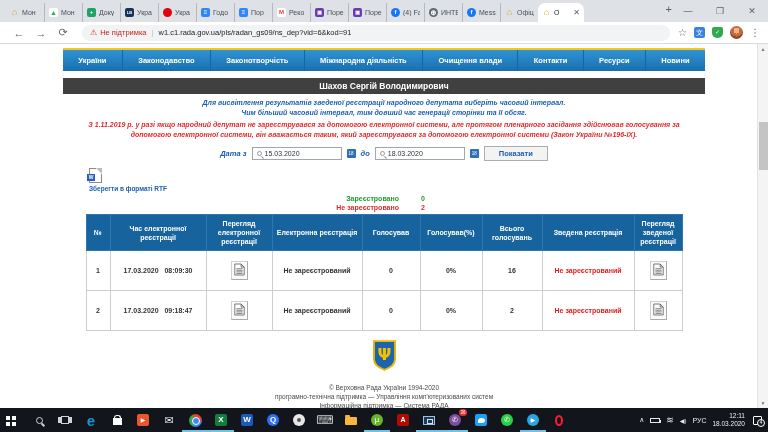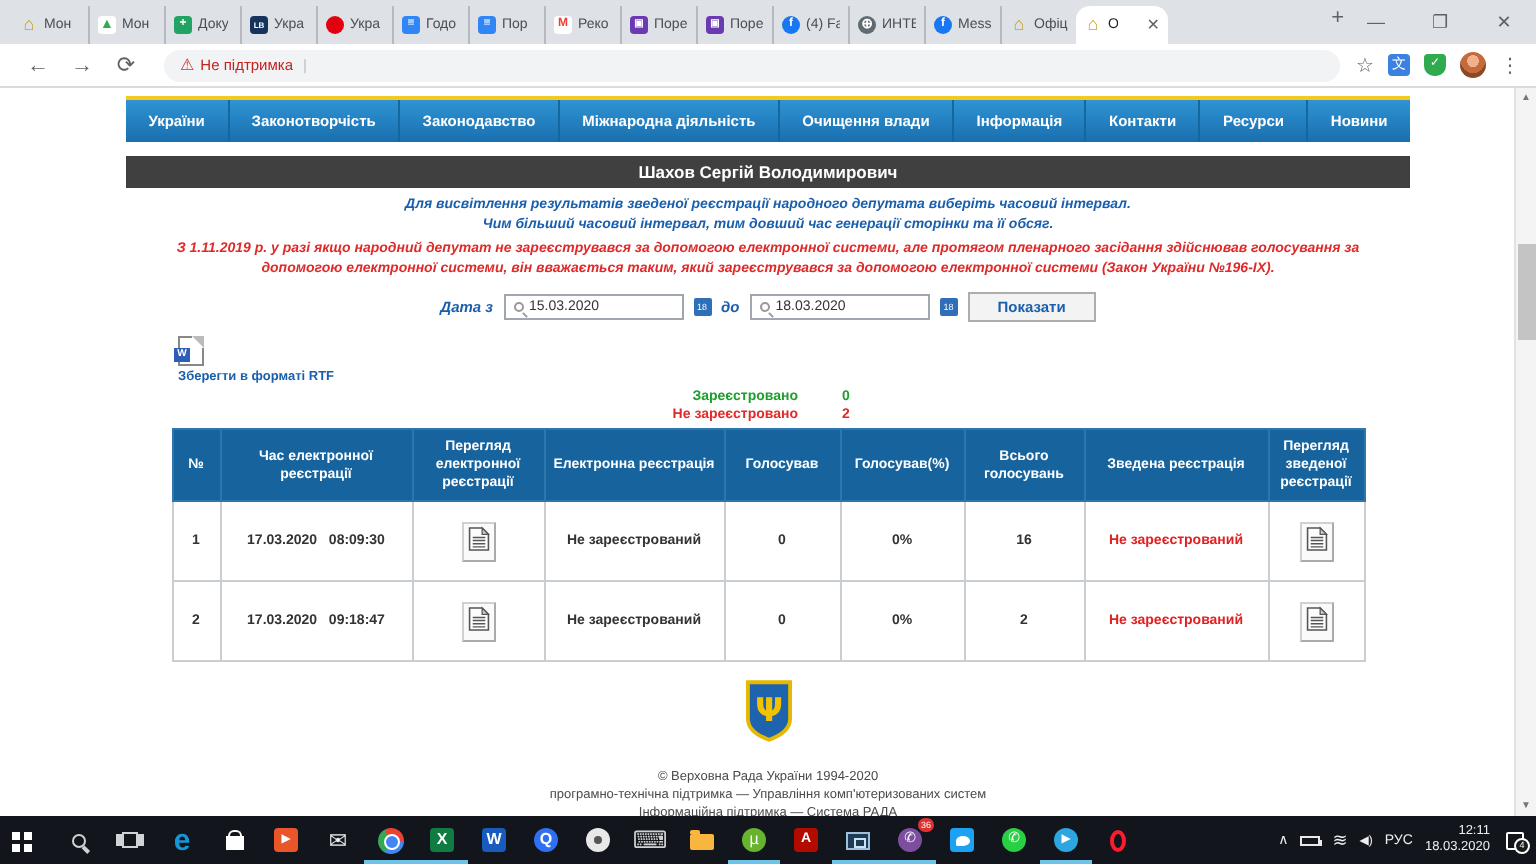--- a/index.html
+++ b/index.html
@@ -269,46 +269,46 @@
 </div>
 
 <div class="toolbar">
   <span class="nav-btn">←</span>
   <span class="nav-btn">→</span>
   <span class="nav-btn">⟳</span>
   <div class="omnibox">
     <span class="warn-tri">⚠</span>
     <span class="warn-text">Не підтримка</span>
     <span class="omni-sep">|</span>
+    <span class="omni-url">w1.c1.rada.gov.ua/pls/radan_gs09/ns_dep?vid=6&amp;kod=91</span>
   </div>
   <div class="tool-icons">
     <span class="tool-ic">☆</span>
     <span class="ic-translate">文</span>
     <span class="ic-shield">✓</span>
     <span class="ic-avatar"></span>
     <span class="tool-ic">⋮</span>
   </div>
 </div>
 
 <div class="page">
   <div class="content">
 
     <div class="site-nav">
 
         <div class="nav-item">України</div>
 
+        <div class="nav-item">Законодавство</div>
+
         <div class="nav-item">Законотворчість</div>
 
-        <div class="nav-item">Законодавство</div>
-
         <div class="nav-item">Міжнародна діяльність</div>
 
         <div class="nav-item">Очищення влади</div>
 
-        <div class="nav-item">Інформація</div>
 
         <div class="nav-item">Контакти</div>
 
         <div class="nav-item">Ресурси</div>
 
         <div class="nav-item">Новини</div>
       </div>
 
     <div class="deputy-bar">Шахов Сергій Володимирович</div>
 

